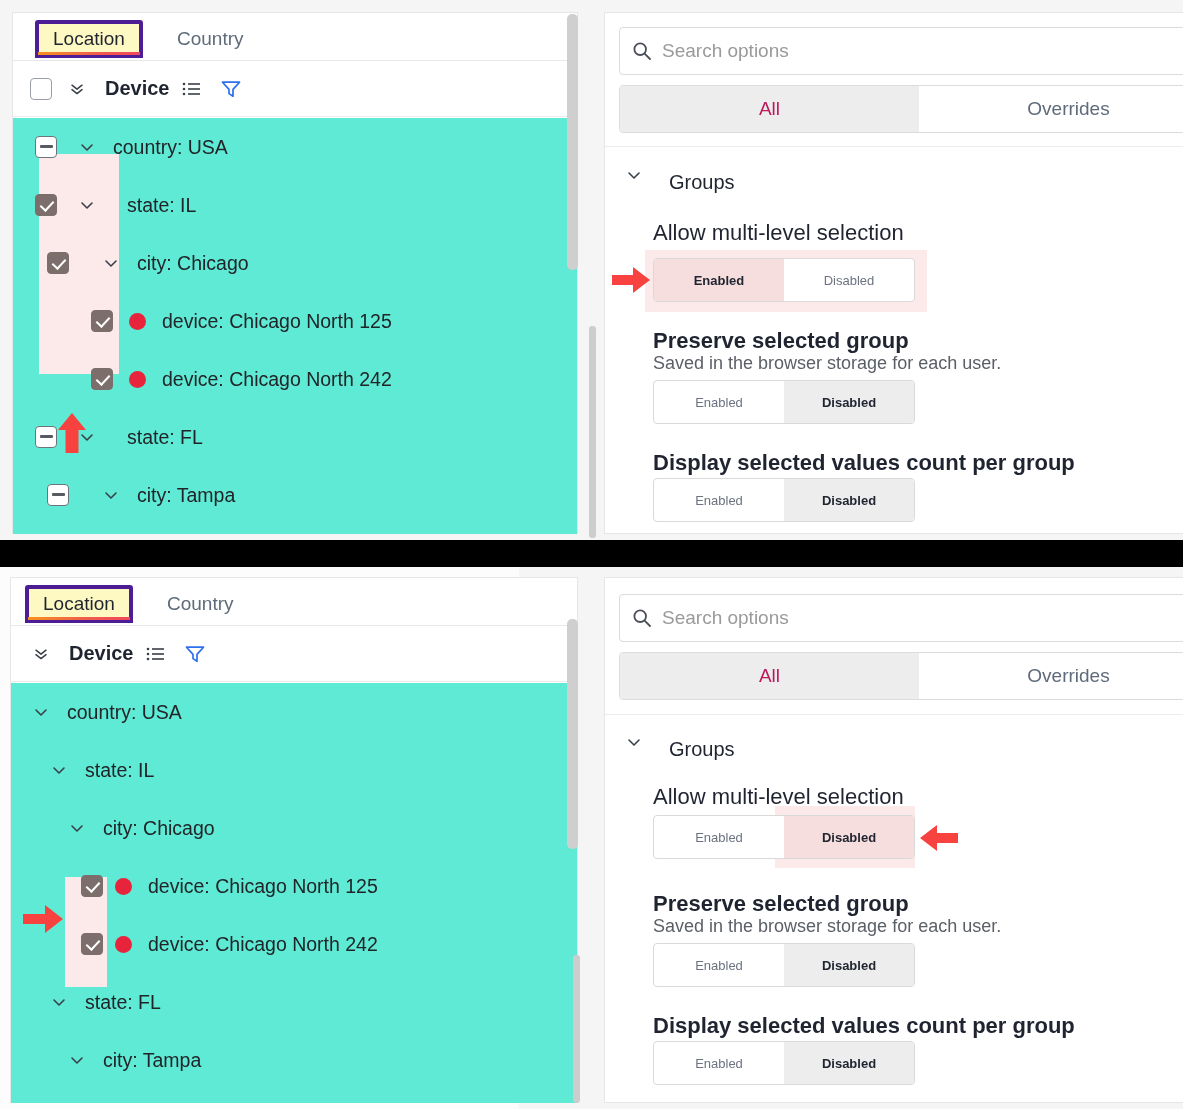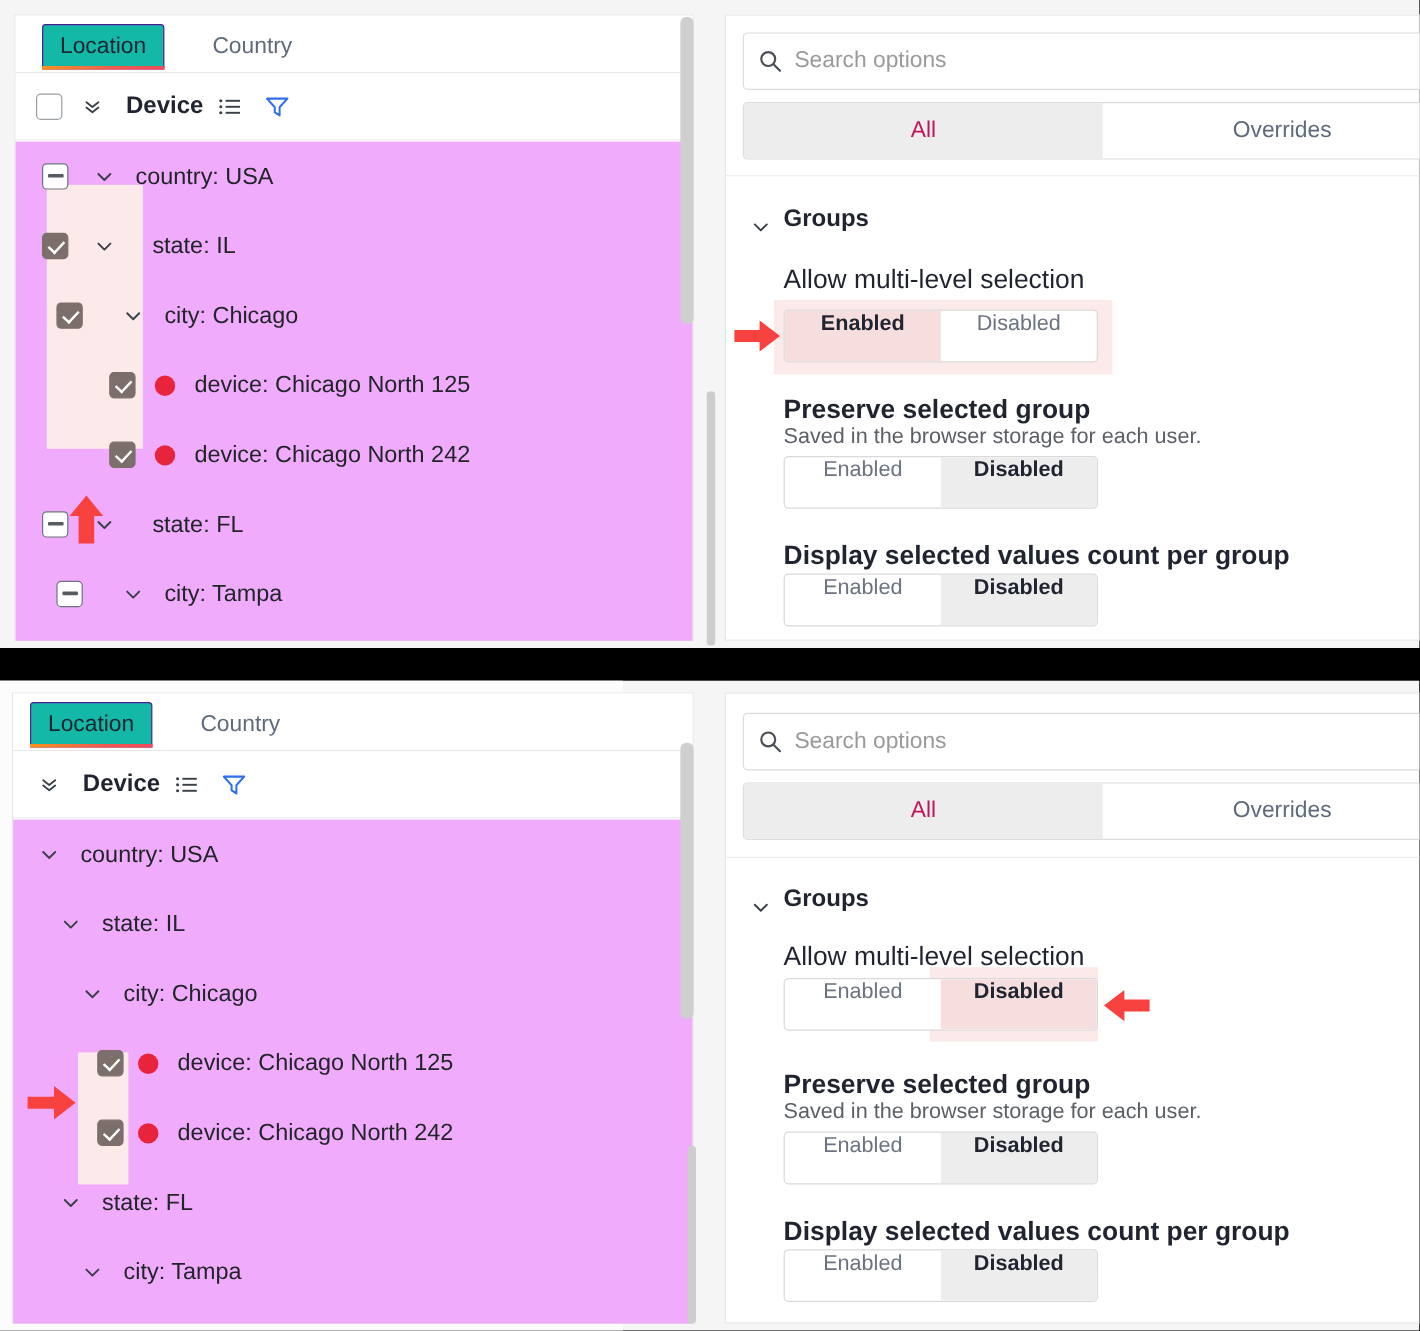--- a/index.html
+++ b/index.html
@@ -20,32 +20,32 @@
   .shell { position:absolute; background:#f7f7f7; }
 
   
   .card { position:absolute; background:#ffffff; border:1px solid #e6e6e6; }
 
   
   .tabstrip { position:absolute; left:0; top:0; right:0; height:48px;
               border-bottom:1px solid #e8e8e8; background:#fff; }
   .tab { position:absolute; top:7px; height:38px; display:flex; align-items:center;
          justify-content:center; font-size:19px; color:#5f6b7a; padding:0 14px; cursor:pointer; }
-  .tab.active { background:#14b8a6; border:1px solid #4c1d95; border-radius:3px 3px 0 0;
+  .tab.active { background:#fef9c3; border:4px solid #4c1d95; border-radius:3px 3px 0 0;
                 color:#1f2430; }
   .tab.active::after{ content:""; position:absolute; left:-1px; right:-1px; bottom:-1px; height:3px;
       background:linear-gradient(90deg,#f6921e 0%,#f05a4f 60%,#f0485c 100%); }
 
   
   .devrow { position:absolute; left:0; right:0; height:56px; border-bottom:1px solid #ececec;
             display:flex; align-items:center; background:#fff; }
   .devrow .lbl { font-size:20px; font-weight:700; color:#1f2430; }
 
   
-  .tree { position:absolute; left:0; right:0; background:#f0abfc; }
+  .tree { position:absolute; left:0; right:0; background:#5eead4; }
   .trow { position:relative; display:flex; align-items:center; height:58px; }
   .trow .txt { font-size:19.5px; color:#212529; white-space:nowrap; }
 
   
   .hl { position:absolute; background:#fceaea; z-index:0; }
 
   
   .cb { width:22px; height:22px; border-radius:4px; flex:0 0 auto; position:relative; }
   .cb.empty  { border:1.8px solid #9aa0a6; background:#fff; }
   .cb.indet  { border:1.8px solid #6c757d; background:#fff; }
@@ -68,29 +68,29 @@
   .searchbox .ph { font-size:19px; color:#9a9a9a; }
 
   .segment { position:absolute; height:48px; border:1px solid #dcdcdc; border-radius:4px;
              background:#fff; display:flex; overflow:hidden; }
   .segment .seg { flex:1; display:flex; align-items:center; justify-content:center;
                   font-size:19px; color:#5f6b7a; cursor:pointer; }
   .segment .seg.sel { background:#ededed; color:#be185d; }
 
   .sep { position:absolute; height:1px; background:#ededed; }
 
-  .grouphdr { position:absolute; display:flex; align-items:flex-end; gap:12px;font-weight:bold; }
+  .grouphdr { position:absolute; display:flex; align-items:flex-start; gap:28px; }
   .grouphdr .g { font-size:20px; color:#1f2430; }
 
   .fieldlabel { position:absolute; font-size:22px; color:#1f2430; white-space:nowrap; }
   .fieldsub   { position:absolute; font-size:18px; color:#5b5f66; white-space:nowrap; }
 
   .toggle { position:absolute; height:44px; border:1px solid #d9d9d9; border-radius:4px;
             background:#fff; display:flex; overflow:hidden; }
-  .toggle .opt { display:flex; justify-content:center; font-size:18px;
+  .toggle .opt { display:flex; align-items:center; justify-content:center; font-size:13px;
                  color:#6b7280; padding:0 16px; cursor:pointer; min-width:130px; }
   .toggle .opt.on      { background:#ededed; color:#1f2430; font-weight:700; }
   .toggle .opt.on-pink { background:#f6dede; color:#1f2430; font-weight:700; }
 
   
   .toggle-glow { position:absolute; background:#fceaea; }
 
   
   .arrow { position:absolute; }
   .arrow svg { display:block; }

